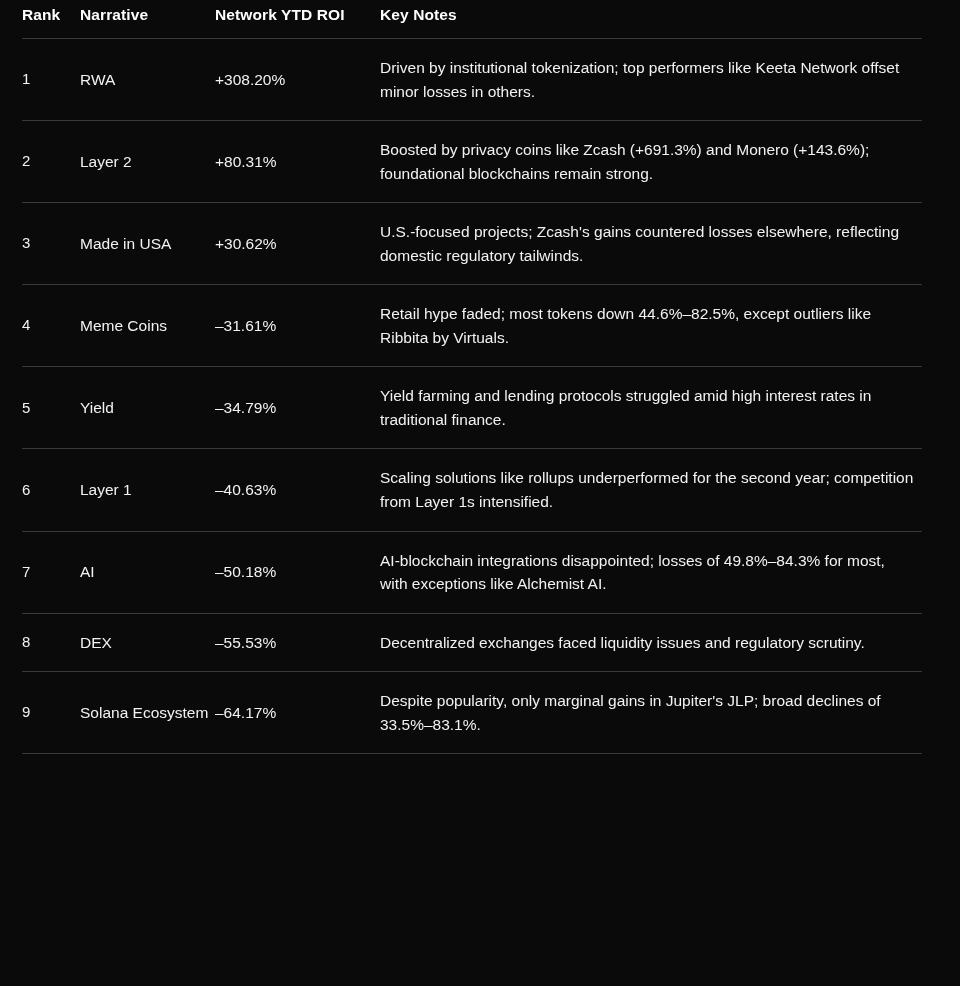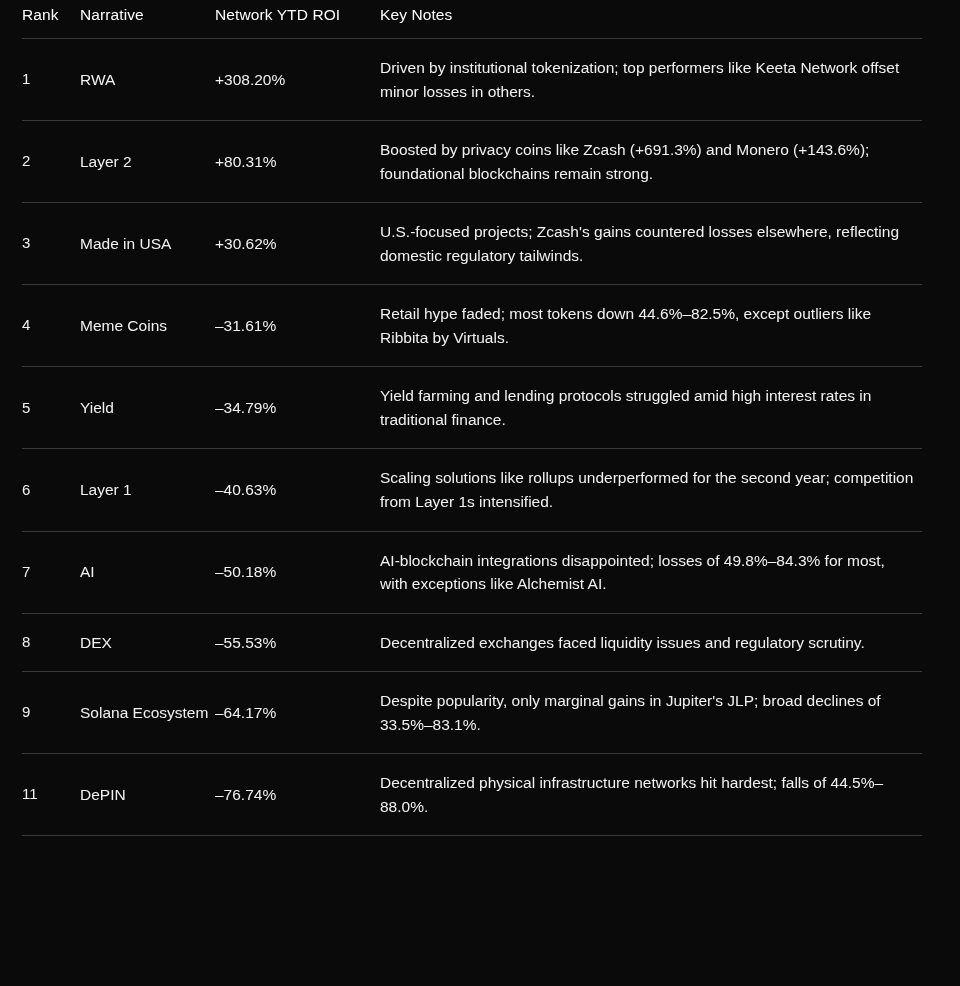--- a/index.html
+++ b/index.html
@@ -26,21 +26,21 @@
     table-layout: fixed;
   }
   table.roi-table col.col-rank   { width: 58px; }
   table.roi-table col.col-narr   { width: 135px; }
   table.roi-table col.col-roi    { width: 165px; }
   table.roi-table col.col-notes  { width: 542px; }
 
   table.roi-table thead th {
     text-align: left;
     font-size: 15.5px;
-    font-weight: normal;
+    font-weight: bold;
     color: #ffffff;
     padding: 6px 0 14px 0;
     vertical-align: top;
     letter-spacing: 0.1px;
   }
   table.roi-table tbody td {
     border-top: 1px solid #3a3a3a;
     font-size: 15.5px;
     font-weight: normal;
     color: #f2f2f2;
@@ -125,21 +125,15 @@
         <td class="narrative">DEX</td>
         <td class="roi">–55.53%</td>
         <td class="notes">Decentralized exchanges faced liquidity issues and regulatory scrutiny.</td>
       </tr>
       <tr>
         <td class="rank">9</td>
         <td class="narrative">Solana Ecosystem</td>
         <td class="roi">–64.17%</td>
         <td class="notes">Despite popularity, only marginal gains in Jupiter's JLP; broad declines of 33.5%–83.1%.</td>
       </tr>
-      <tr>
-        <td class="rank">11</td>
-        <td class="narrative">DePIN</td>
-        <td class="roi">–76.74%</td>
-        <td class="notes">Decentralized physical infrastructure networks hit hardest; falls of 44.5%–88.0%.</td>
-      </tr>
     </tbody>
   </table>
 </div>
 
 </body></html>

